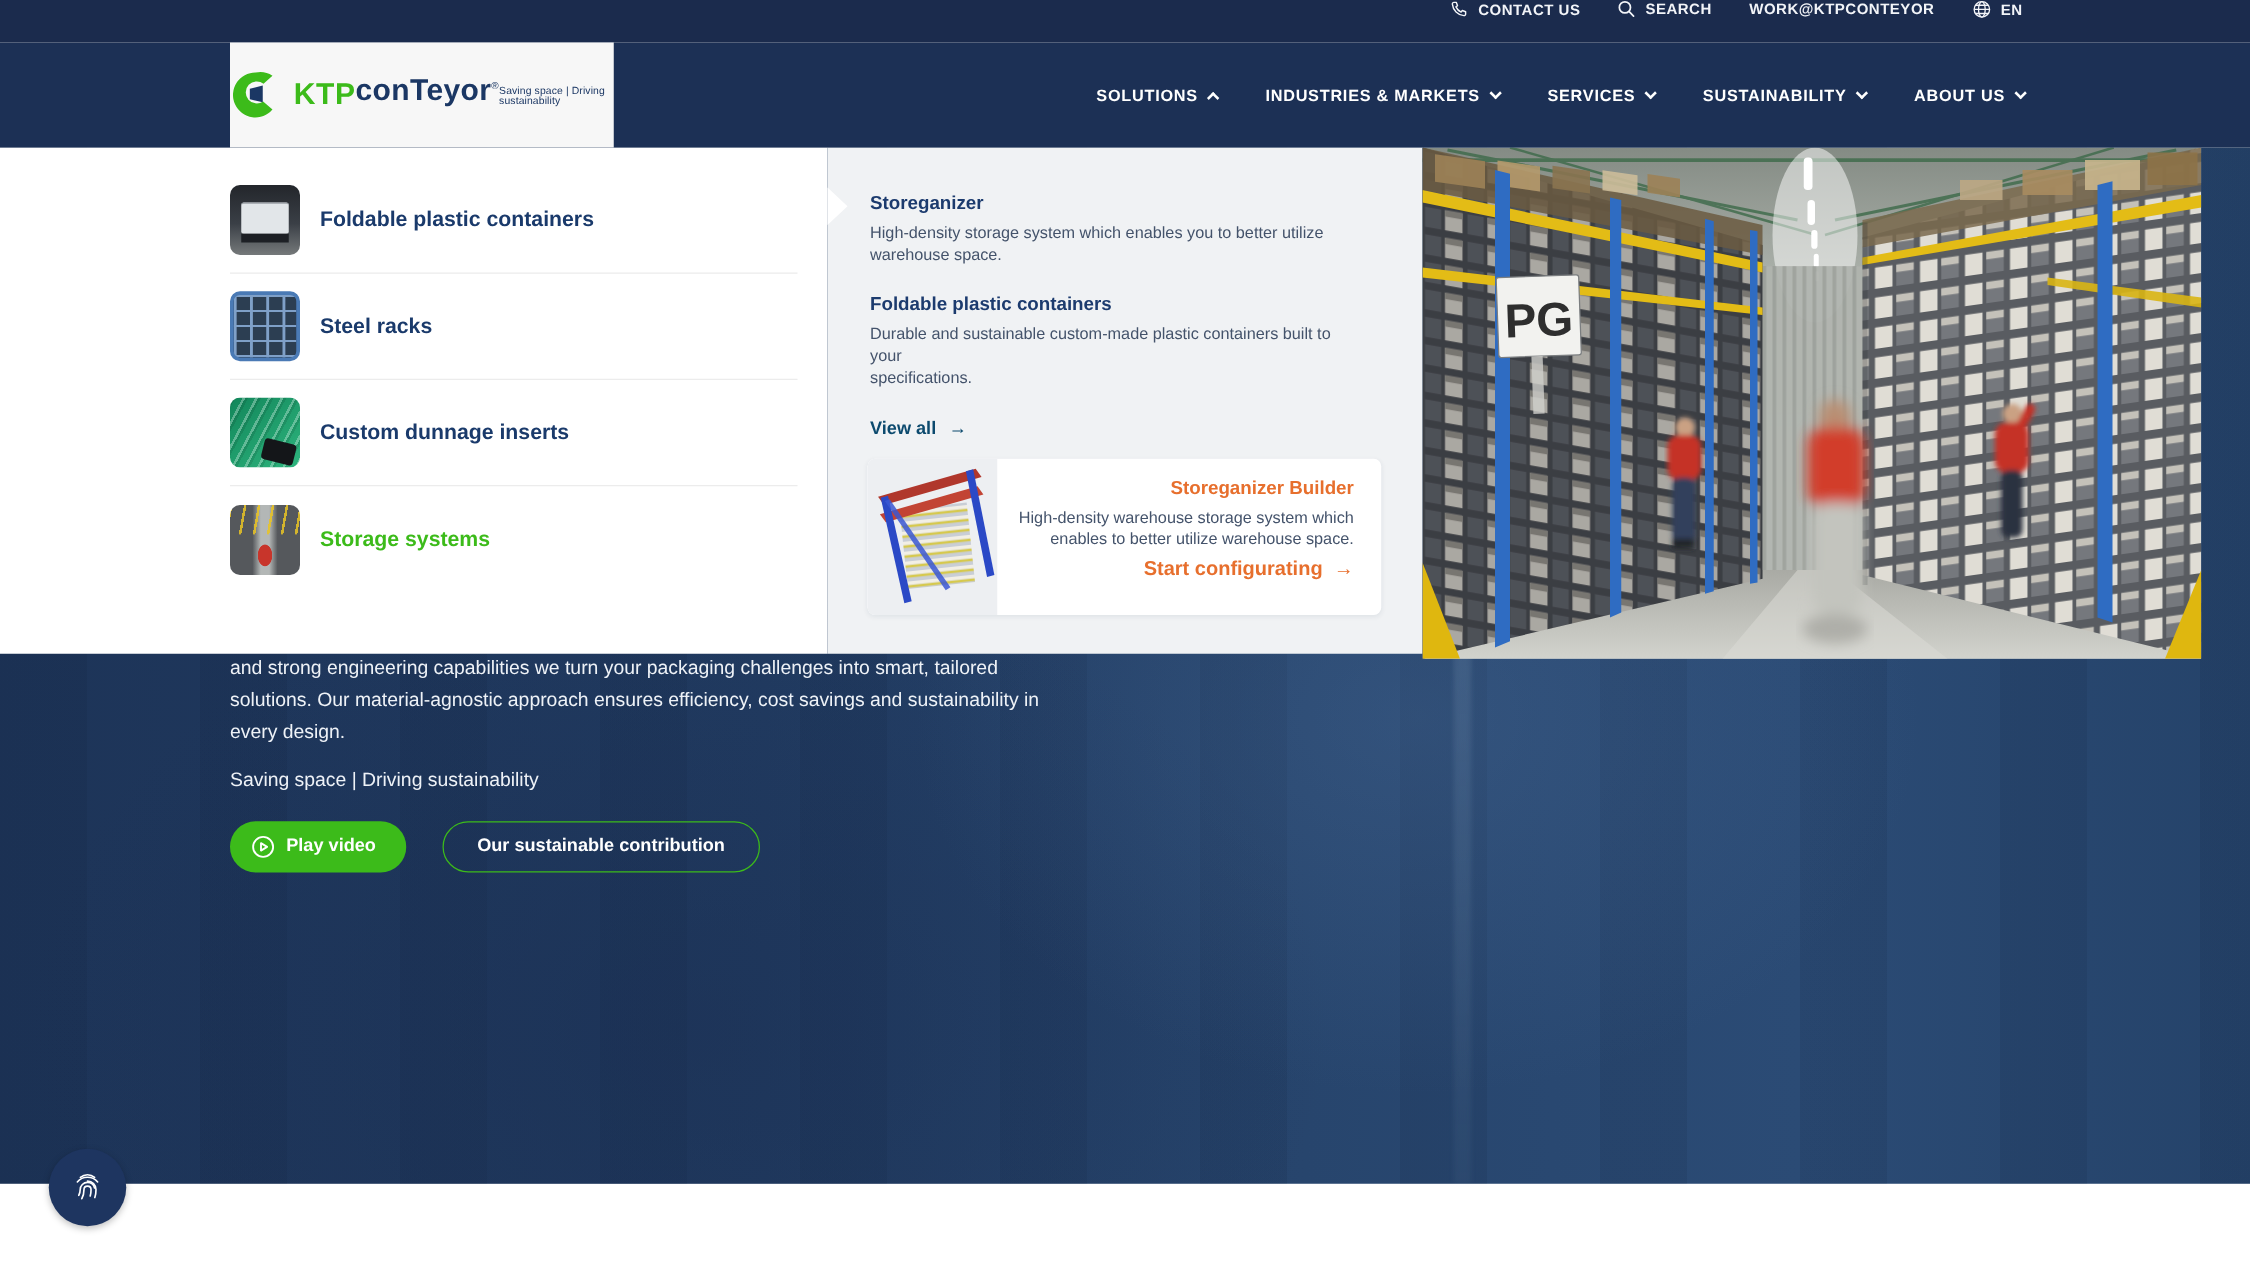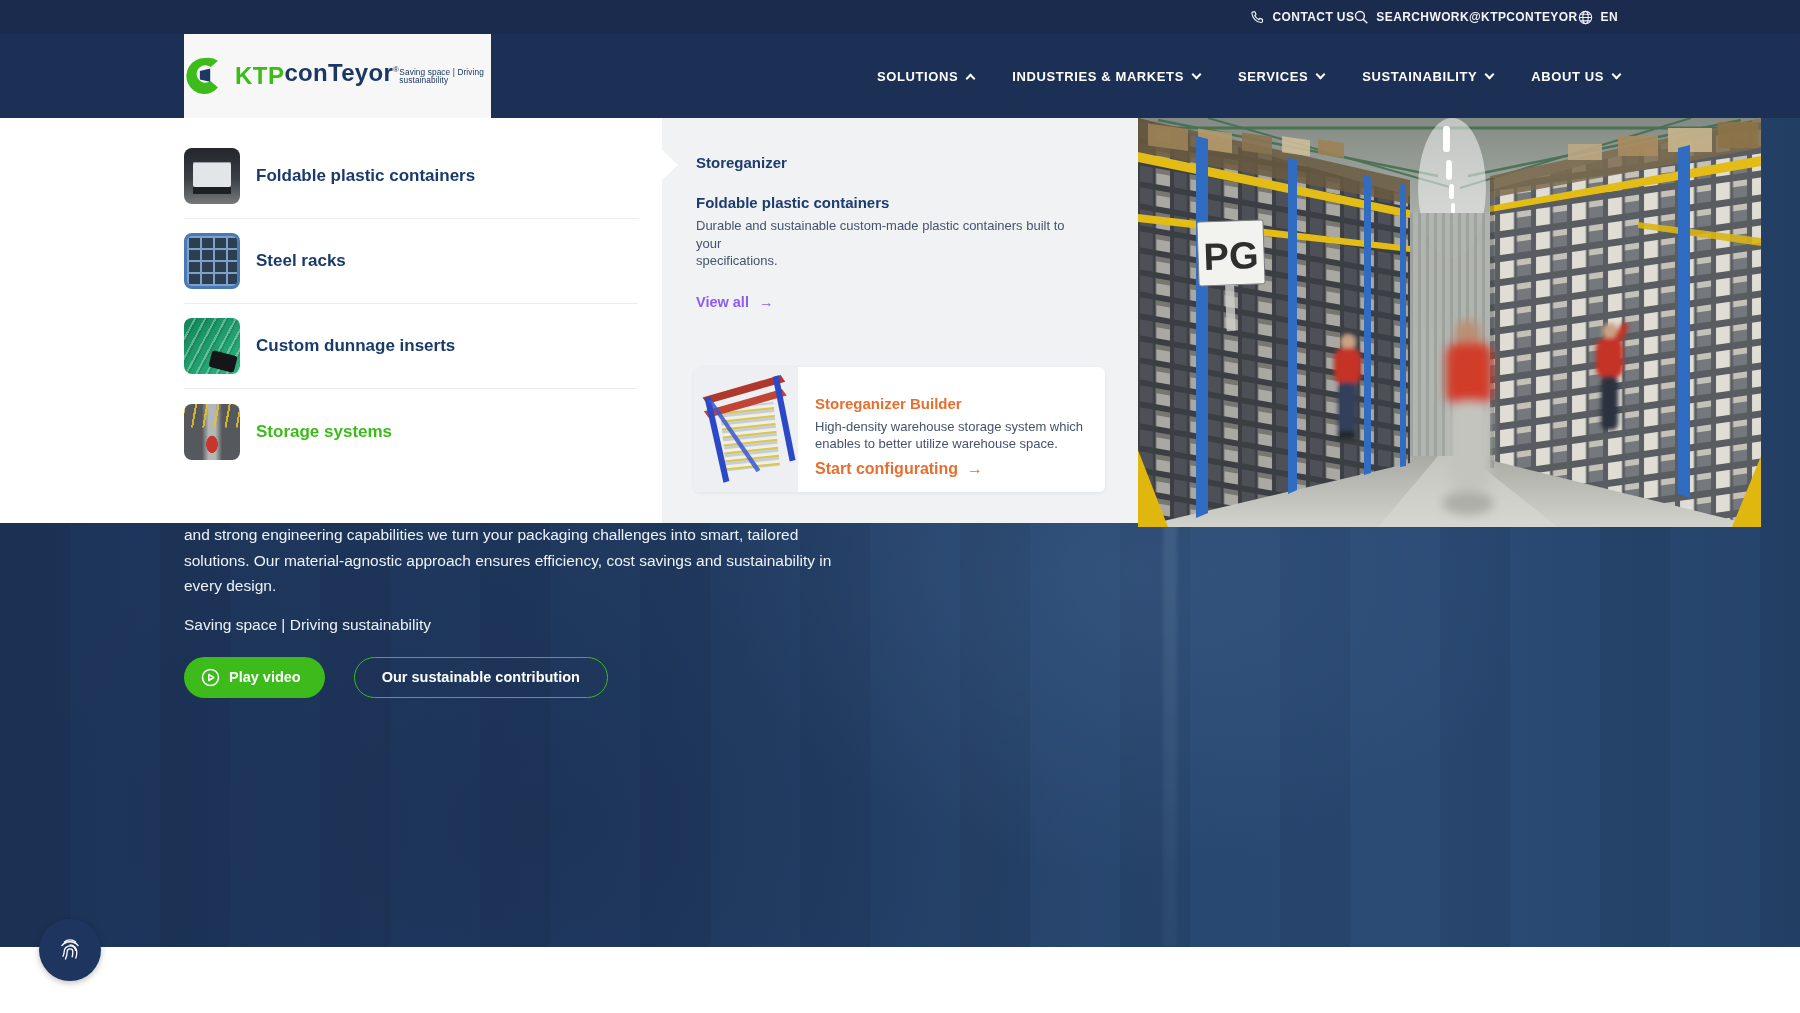--- a/index.html
+++ b/index.html
@@ -24,21 +24,21 @@
   .hero-buttons { display:flex; gap:29px; margin-top:23px; align-items:center; }
   .btn-play { display:flex; align-items:center; gap:9px; height:41px; padding:0 24px 0 17px;
       background:#3cbb1a; border:none; border-radius:21px; color:#fff; font-size:14.5px; font-weight:700;
       font-family:"Liberation Sans", sans-serif; cursor:pointer; }
   .btn-outline { height:41px; padding:0 27px; background:transparent; border:1.6px solid #3cbb1a;
       border-radius:21px; color:#fff; font-size:14.5px; font-weight:700; font-family:"Liberation Sans", sans-serif; cursor:pointer; }
   .pre { white-space:pre-line; }
 
   
   .topbar { position:absolute; left:0; top:0; width:1800px; height:34px; background:#1b2b4d; z-index:6;
-      display:flex; align-items:center; justify-content:flex-end; padding-right:182px; }
+      display:flex; align-items:flex-start; justify-content:flex-end; padding-right:182px; gap:30px; }
   .topbar a { display:flex; align-items:center; gap:8px; color:#f2f4f8; text-decoration:none;
       font-size:12px; font-weight:700; letter-spacing:.4px; cursor:pointer; }
   .navbar { position:absolute; left:0; top:34px; width:1800px; height:84px; background:#1c3055; z-index:5;
       display:flex; align-items:center; justify-content:flex-end; padding-right:180px; gap:38px; }
   .navbar a { display:flex; align-items:center; color:#ffffff; text-decoration:none; font-size:13px;
       font-weight:700; letter-spacing:.6px; cursor:pointer; }
   .chv { display:inline-block; width:7px; height:7px; border-right:2px solid #fff; border-bottom:2px solid #fff;
       transform:rotate(45deg); margin-left:9px; margin-top:-4px; }
   .chv.up { transform:rotate(-135deg); margin-top:4px; }
 
@@ -76,26 +76,26 @@
       linear-gradient(180deg,#8f8f8b 0 30%, #6a6d6e 55%, #96968f 100%);
       background-size:100% 100%, 100% 42%, 100% 100%, 100% 100%; background-repeat:no-repeat; }
   .notch { position:absolute; left:662px; top:150px; width:0; height:0; z-index:4;
       border-left:16px solid #ffffff; border-top:15px solid transparent; border-bottom:15px solid transparent; }
 
   .menu-gray { position:absolute; left:662px; top:118px; width:476px; height:405px; background:#f0f2f4; z-index:3;
       padding:36px 0 0 34px; }
   .entry { margin-bottom:23px; }
   .entry .etitle { font-size:15px; font-weight:700; color:#1c3b6e; margin-bottom:6px; cursor:pointer; }
   .entry .edesc { font-size:13px; line-height:17.5px; color:#44536b; max-width:370px; }
-  .view-all { display:inline-flex; align-items:center; gap:10px; margin-top:0; color:#8b5cf6;
+  .view-all { display:inline-flex; align-items:center; gap:10px; margin-top:0; color:#0c4a6e;
       font-size:14.5px; font-weight:700; cursor:pointer;justify-content:center; }
   .card { position:absolute; left:32px; top:249px; width:411px; height:125px; background:#ffffff; border-radius:6px;
       box-shadow:0 1px 4px rgba(20,40,70,.07); display:flex; overflow:hidden; cursor:pointer; }
   .card-img { width:104px; height:125px; flex:none; }
-  .card-body { padding:28px 16px 0 17px; }
+  .card-body { padding:15px 16px 0 17px;text-align:right; }
   .card-title { font-size:15px; font-weight:700; color:#e76f2d; }
   .card-desc { font-size:13px; line-height:17px; color:#44536b; margin-top:6px; }
   .card-cta { display:inline-flex; align-items:center; gap:9px; margin-top:8px; color:#e76f2d; font-size:16px; font-weight:700; }
 
   .menu-photo { position:absolute; left:1138px; top:118px; width:623px; height:409px; z-index:3; }
   .menu-photo svg { display:block; width:623px; height:409px; }
 
   
   .fingerprint { position:absolute; left:39px; top:919px; width:62px; height:62px; border-radius:50%;
       background:#1e3560; z-index:8; display:flex; align-items:center; justify-content:center; cursor:pointer;
@@ -209,20 +209,22 @@
     <div class="menu-item active">
       <div class="thumb thumb4"></div>
       <span class="label">Storage systems</span>
     </div>
   </div>
   <div class="notch"></div>
 
   <div class="menu-gray">
     <div class="entry">
       <div class="etitle">Storeganizer</div>
+      <div class="edesc pre">High-density storage system which enables you to better utilize
+warehouse space.</div>
     </div>
     <div class="entry">
       <div class="etitle">Foldable plastic containers</div>
       <div class="edesc pre">Durable and sustainable custom-made plastic containers built to your
 specifications.</div>
     </div>
     <a class="view-all">
       <span>View all</span>
       <span>→</span>
     </a>

